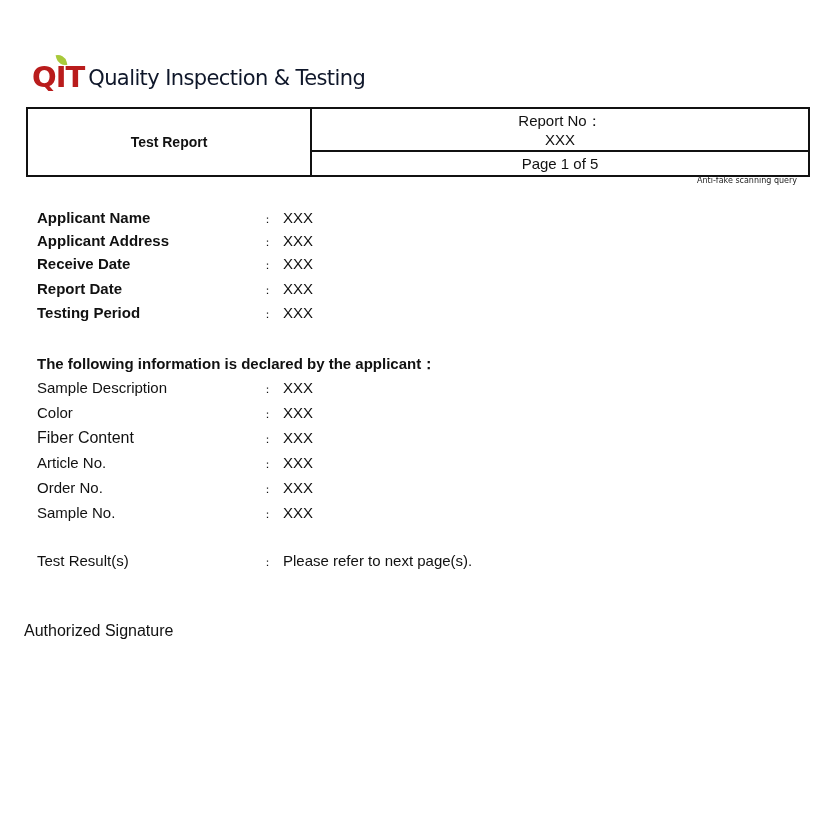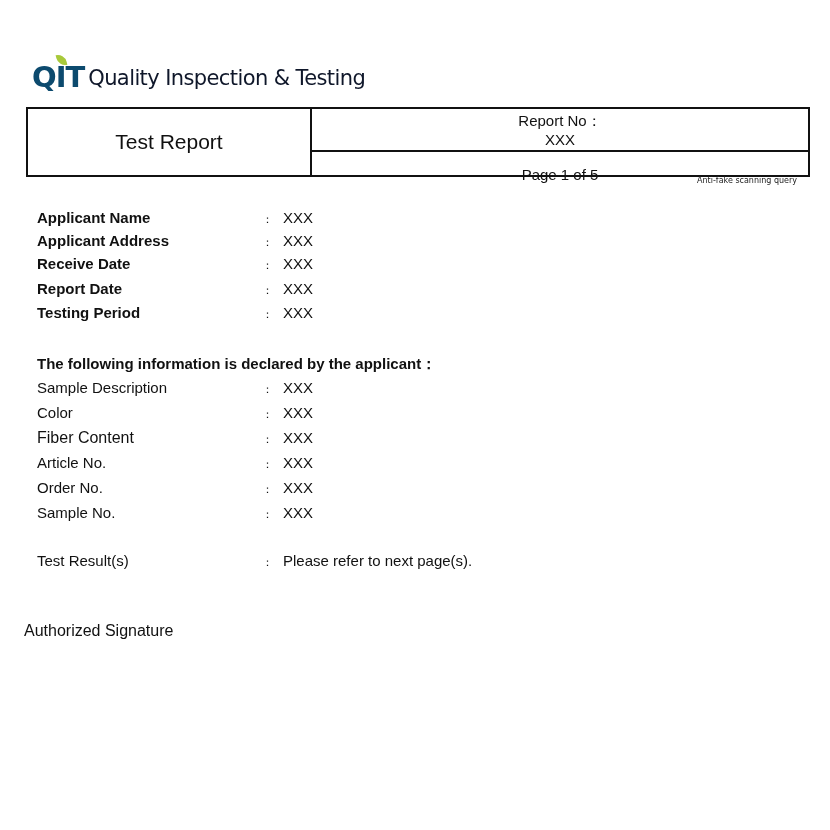--- a/index.html
+++ b/index.html
@@ -3,36 +3,36 @@
   <meta charset="utf-8">
   <style>
     html, body { margin: 0; padding: 0; background: #ffffff; }
     body { width: 830px; height: 830px; position: relative; overflow: hidden;
            font-family: "Liberation Sans", sans-serif; color: #111; }
     .abs { position: absolute; }
 
     
     .logo { left: 32px; top: 58px; height: 34px; display: flex; align-items: flex-end; }
     .logo-mark { position: relative; font-family: "DejaVu Sans", sans-serif; font-weight: bold;
-                 font-size: 29px; color: #0c4a6e; letter-spacing: -1px; line-height: 30px; }
+                 font-size: 29px; color: #b91c1c; letter-spacing: -1px; line-height: 30px; }
     .logo-leaf { position: absolute; left: 25px; top: -8px; width: 9px; height: 12px;
                  border-radius: 0 10px 0 10px; background: #a8c93a; transform: rotate(-15deg); }
     .logo-text { font-family: "DejaVu Sans", sans-serif; font-size: 21px; color: #0f172a;
                  margin-left: 4px; letter-spacing: -0.6px; line-height: 28px; }
 
     
     .header-box { left: 26px; top: 107px; width: 780px; height: 66px; border: 2px solid #111; }
     .title-cell { position: absolute; left: 0; top: 0; width: 282px; height: 66px;
                   border-right: 2px solid #111; display: flex; align-items: center; justify-content: center;
-                  font-weight: normal; font-size: 21px; }
+                  font-weight: bold; font-size: 14px; }
     .repno-cell { position: absolute; left: 284px; top: 0; right: 0; height: 41px;
                   border-bottom: 2px solid #111; display: flex; align-items: center; justify-content: center;
                   font-size: 15px; flex-direction: column; }
     .page-cell { position: absolute; left: 284px; top: 43px; right: 0; height: 23px;
-                 display: flex; align-items: center; justify-content: center; font-size: 15px; margin-top: 11px; }
+                 display: flex; align-items: center; justify-content: center; font-size: 15px; }
     .anti-fake { right: 33px; top: 176px; font-size: 8px; color: #222; font-family: "DejaVu Sans", sans-serif; }
 
     
     .row { position: absolute; left: 37px; width: 700px; height: 20px; font-size: 15px; text-align: center; }
     .row .label { position: absolute; left: 0; top: 0; }
     .row .colon { position: absolute; left: 225px; top: 3px; font-size: 11px; }
     .row .value { position: absolute; left: 246px; top: 0; }
     .bold .label { font-weight: bold; }
     .small .label { font-size: 16px; }
 

